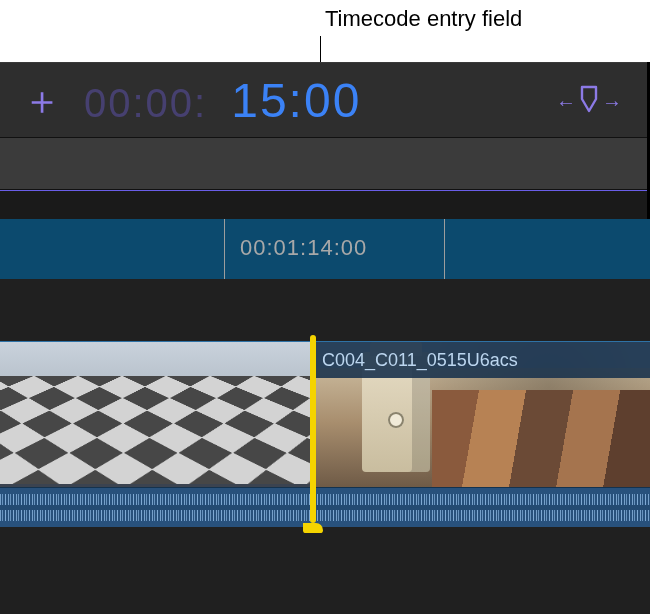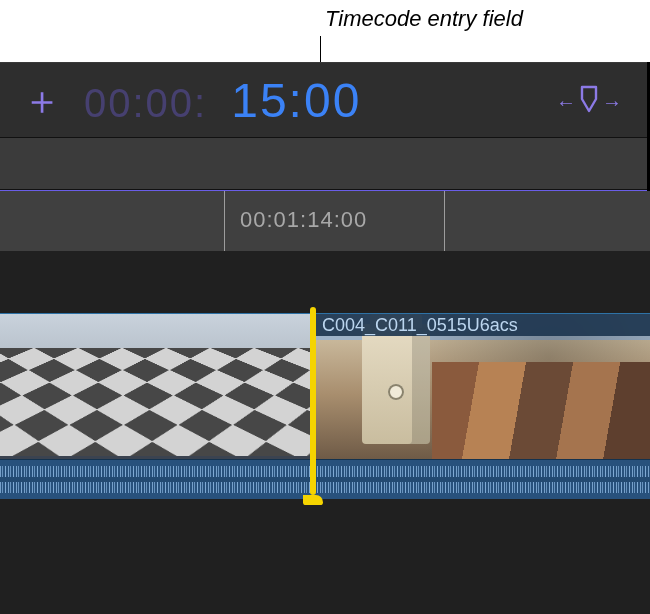--- a/index.html
+++ b/index.html
@@ -1,36 +1,36 @@
 <!DOCTYPE html>
 <html><head>
 <meta charset="utf-8">
 <style>
   * { box-sizing: border-box; margin: 0; padding: 0; }
   html, body { width: 650px; height: 614px; overflow: hidden; font-family: -apple-system, "Helvetica Neue", Arial, sans-serif; background:#fff; }
 
   .annot-area { position:relative; height:62px; }
-  .annot-label { position:absolute; left:325px; top:6px; font-size:22px; color:#000;font-style:italic; }
+  .annot-label { position:absolute; left:325px; top:6px; font-size:22px; color:#000; }
   .annot-line { position:absolute; left:320px; top:36px; width:1px; height:40px; background:#000; }
 
   .app { position:relative; width:650px; height:552px; background:#1a1a1a; overflow:hidden; }
   .border-r { position:absolute; right:0; top:0; bottom:0; width:3px; background:#000; }
 
   .toolbar { height:76px; background:#2e2e2e; border-top:1px solid #3a3a3a; border-bottom:1px solid #111; display:flex; align-items:center; }
   .plus { margin-left:22px; color:#8c7ae6; font-size:40px; font-weight:300; line-height:1; }
   .tc-wrap { margin-left:22px; display:flex; align-items:baseline; letter-spacing:2px; font-weight:400;gap:24px; }
   .tc-muted { color:#5b4fa6; font-size:40px; opacity:.55; }
   .tc-live  { color:#3b82f6; font-size:48px; }
   .skim { margin-left:auto; margin-right:28px; display:flex; align-items:center; gap:2px; }
   .arrow-glyph { font-size:20px; color:#8c7ae6; }
   .marker-icon svg { display:block; }
 
   .dash { height:52px; background:#3b3b3b; border-bottom:1px solid #111; }
   .ruler-line { height:1px; background:#6a5ee8; }
-  .ruler { height:60px; background:#404040; position:relative; }
+  .ruler { height:60px; background:#0c4a6e; position:relative;margin-top:28px; }
   .ph { position:absolute; left:224px; top:0; bottom:0; width:1px; background:#9d9d9d; }
   .ph.end { left:444px; }
   .ph-tc { position:absolute; left:240px; top:16px; color:#a8a8a8; font-size:22px; letter-spacing:1px; }
 
   .track-area { position:relative; background:#202020; height:364px; }
   .clip-row { position:absolute; left:0; right:0; top:62px; height:186px; display:flex; }
 
   .clip { position:relative; height:186px; border-top:1px solid #2e72a6; }
   .clip.a { width:312px; }
   .clip.b { width:338px; }
@@ -67,22 +67,22 @@
   .tower:before { content:""; position:absolute; left:8px; top:-10px; right:8px; height:14px;
     background:#d8cdb2; border-radius:3px 3px 0 0; }
   .tower:after { content:""; position:absolute; left:26px; top:60px; width:16px; height:16px;
     border-radius:50%; background:#f0ead8; box-shadow:inset 0 0 0 2px #8a836d; }
   .roofs { position:absolute; left:120px; right:0; top:48px; bottom:0;
     background:
       linear-gradient(100deg, #8a5a3d 0 20%, #b78254 20% 40%, #6b4a36 40% 60%, #a5744e 60% 80%, #5e3f2e 80% 100%);
     filter: blur(.3px);
   }
 
-  .clip-label-bar { position:absolute; left:0; right:0; top:0; height:22px;
-    background:rgba(28,52,78,.9); display:flex; align-items:flex-end; padding-left:10px; }
+  .clip-label-bar { position:absolute; left:0; right:0; top:0; height:36px;
+    background:rgba(28,52,78,.9); display:flex; align-items:center; padding-left:10px; }
   .clip-label { color:#bcd6ef; font-size:18px; white-space:nowrap; }
 
   .audio { position:absolute; left:0; right:0; bottom:0; height:40px;
     background:#28517c; border-top:1px solid #14324e; overflow:hidden; }
   .wave { position:absolute; left:0; right:0; top:6px; bottom:6px;
     background:
       repeating-linear-gradient(90deg,
         #7fa9d3 0 1px, transparent 1px 2px,
         #6f9bc6 2px 3px, transparent 3px 5px,
         #89b3dd 5px 6px, transparent 6px 8px);

